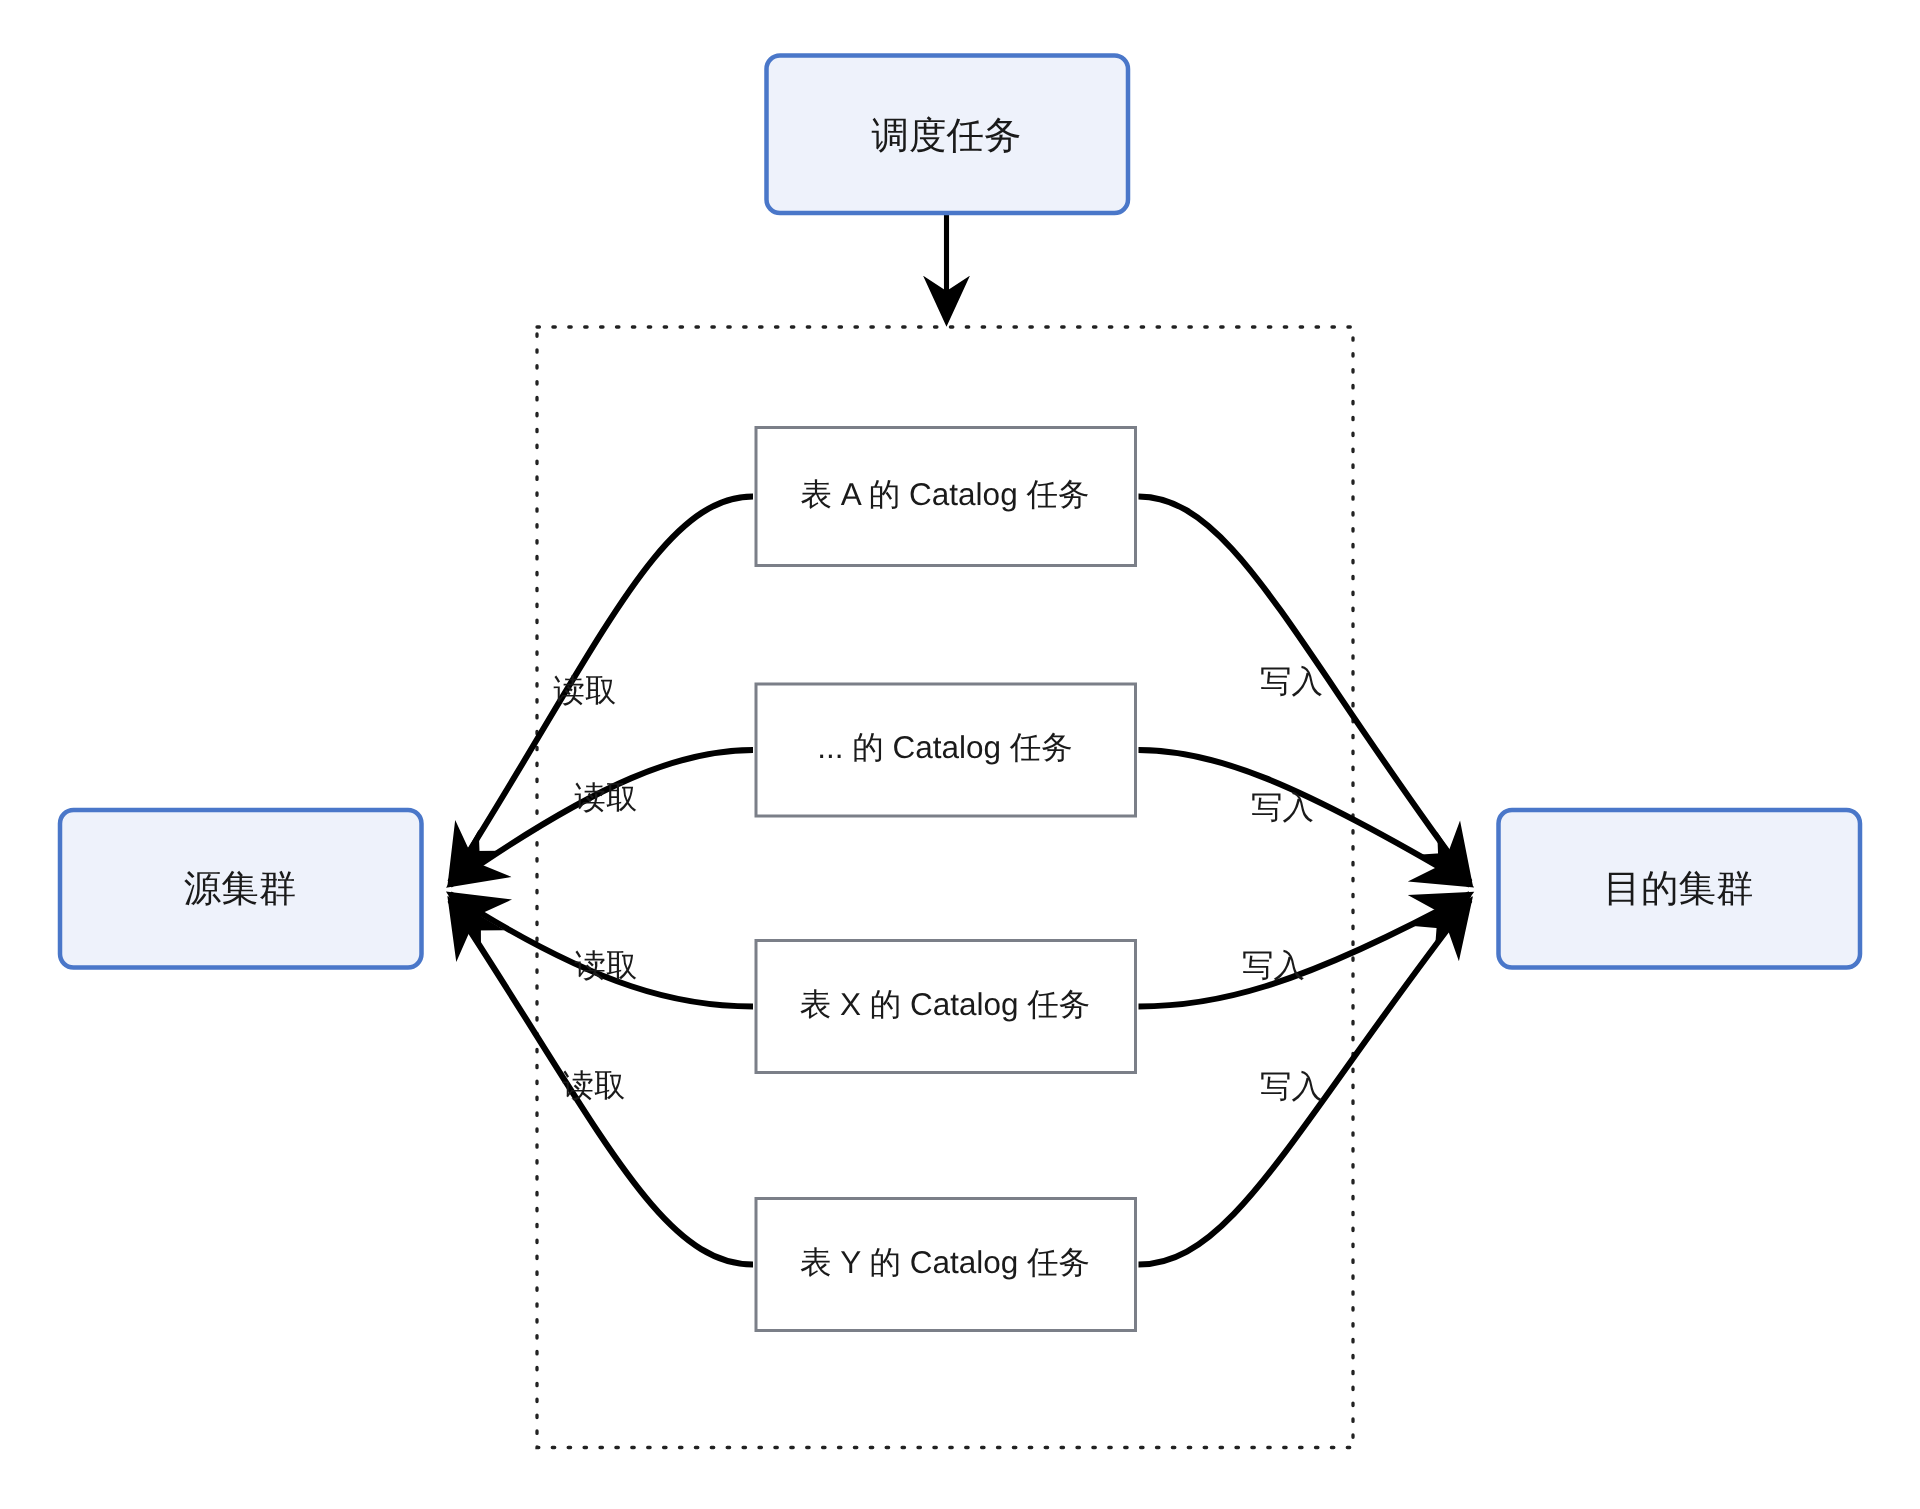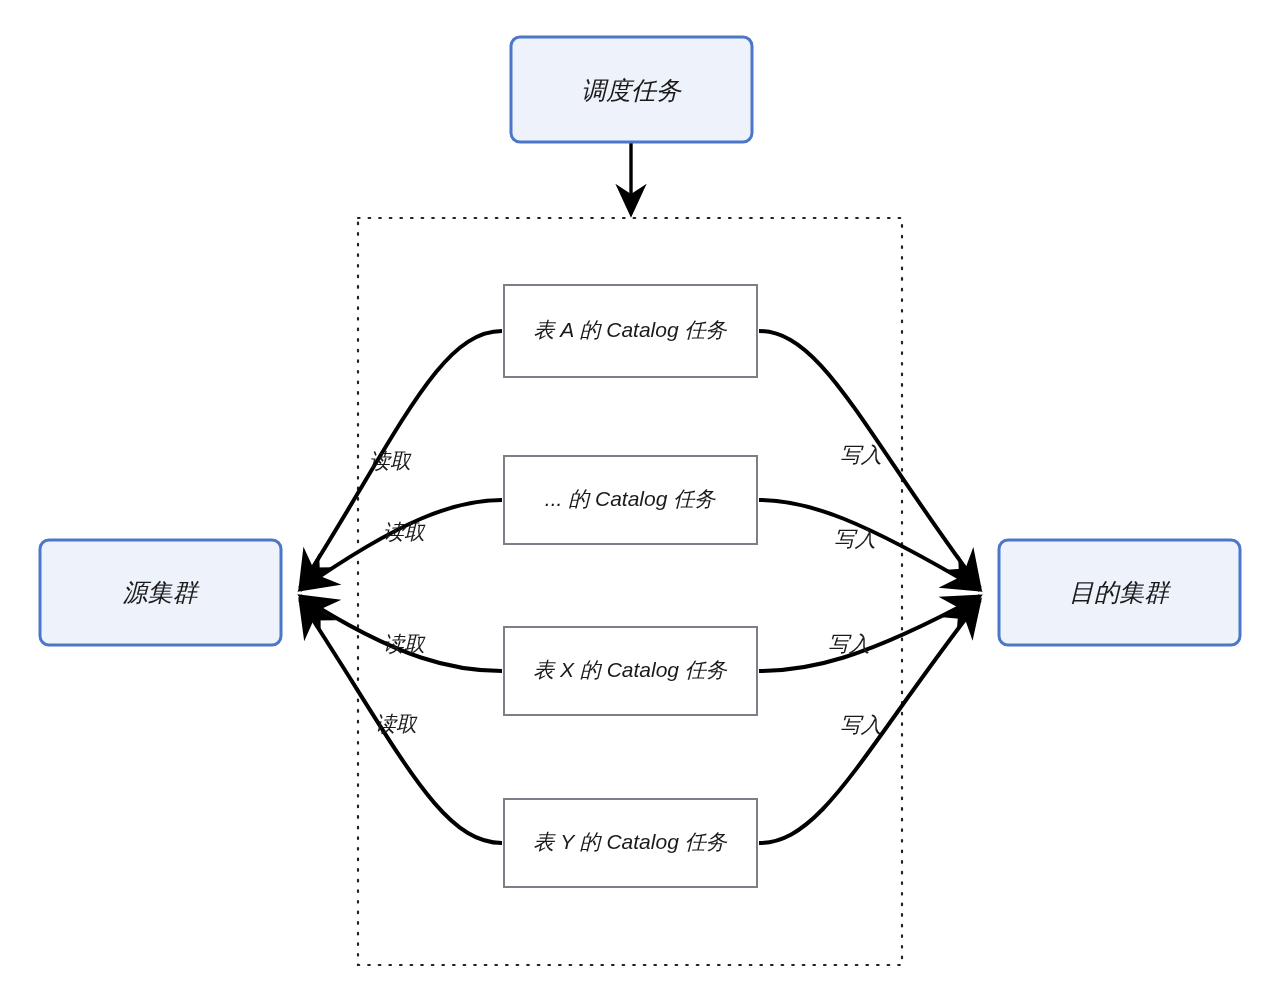--- a/index.html
+++ b/index.html
@@ -13,21 +13,20 @@
     position: relative;
     overflow: hidden;
     font-family: "Liberation Sans", "DejaVu Sans", sans-serif;
   }
   #diagram-root {
     position: absolute;
     left: 0;
     top: 0;
     width: 1280px;
     height: 1006px;
-    font-style: italic;
   }
   svg#diagram-svg {
     position: absolute;
     left: 0;
     top: 0;
     width: 1280px;
     height: 1006px;
   }
   .node-label {
     font-size: 25px;

